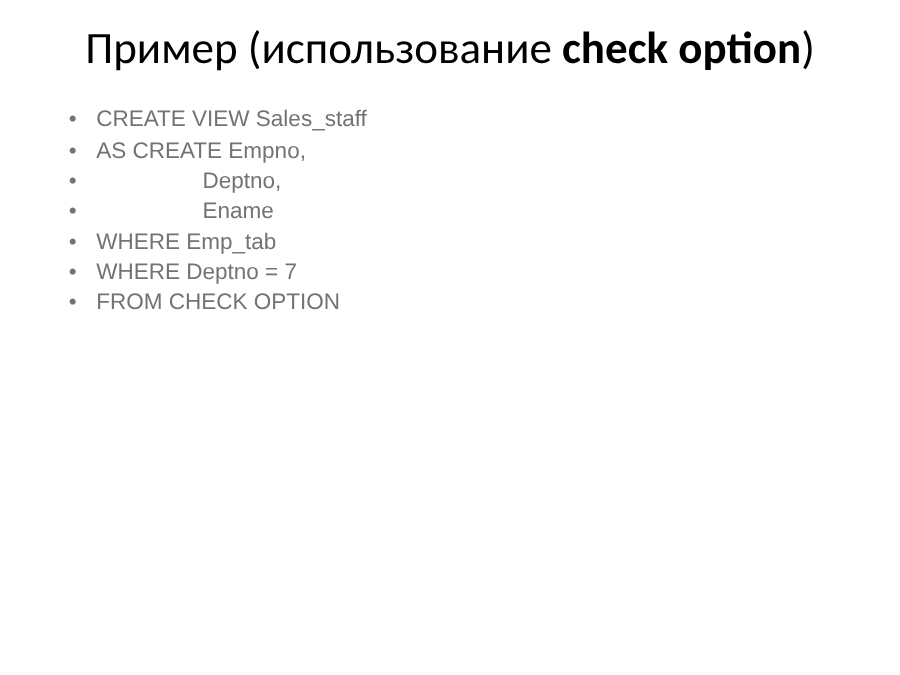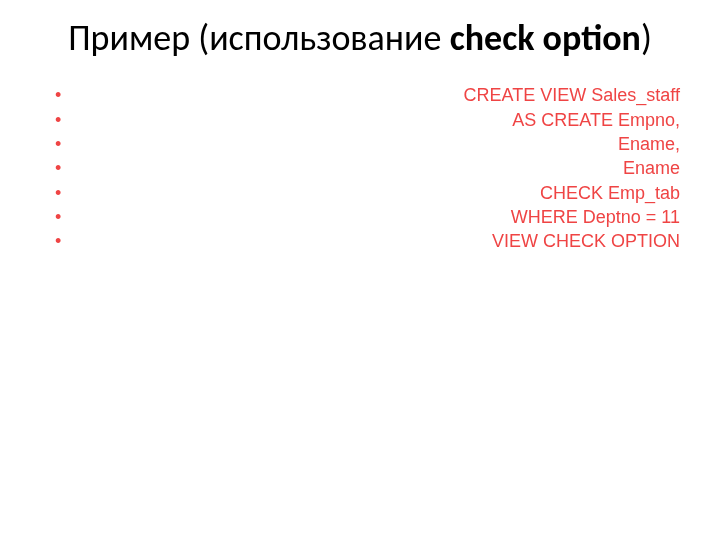--- a/index.html
+++ b/index.html
@@ -1,19 +1,18 @@
 <!DOCTYPE html>
 <html><head>
   <meta charset="utf-8">
   <style>
     * {
       margin: 0;
       padding: 0;
       box-sizing: border-box;
-      text-align: right;
     }
     body {
       width: 720px;
       height: 540px;
       background: #ffffff;
       font-family: Arial, sans-serif;
       overflow: hidden;
     }
     .slide {
       width: 100%;
@@ -33,21 +32,21 @@
       font-weight: 700;
     }
     .bullets {
       list-style: none;
       padding-left: 15px;
     }
     .bullets li {
       position: relative;
       font-size: 18px;
       font-family: Arial, sans-serif;
-      color: #ef4444;
+      color: #737373;
       line-height: 1.35;
       padding-left: 22px;
       white-space: pre;
     }
     .bullets li::before {
       content: "•";
       position: absolute;
       left: 0;
       top: 0;
       font-size: 18px;
@@ -56,19 +55,19 @@
 </head>
 <body>
 
 <div class="slide">
   <h1 class="title">
     <span>Пример (использование </span><span class="bold">check option</span><span>)</span>
   </h1>
   <ul class="bullets">
     <li>CREATE VIEW Sales_staff</li>
     <li>AS CREATE Empno,</li>
-    <li>                 Ename,</li>
+    <li>                 Deptno,</li>
     <li>                 Ename</li>
-    <li>CHECK Emp_tab</li>
-    <li>WHERE Deptno = 11</li>
-    <li>VIEW CHECK OPTION</li>
+    <li>WHERE Emp_tab</li>
+    <li>WHERE Deptno = 7</li>
+    <li>FROM CHECK OPTION</li>
   </ul>
 </div>
 
 </body></html>

